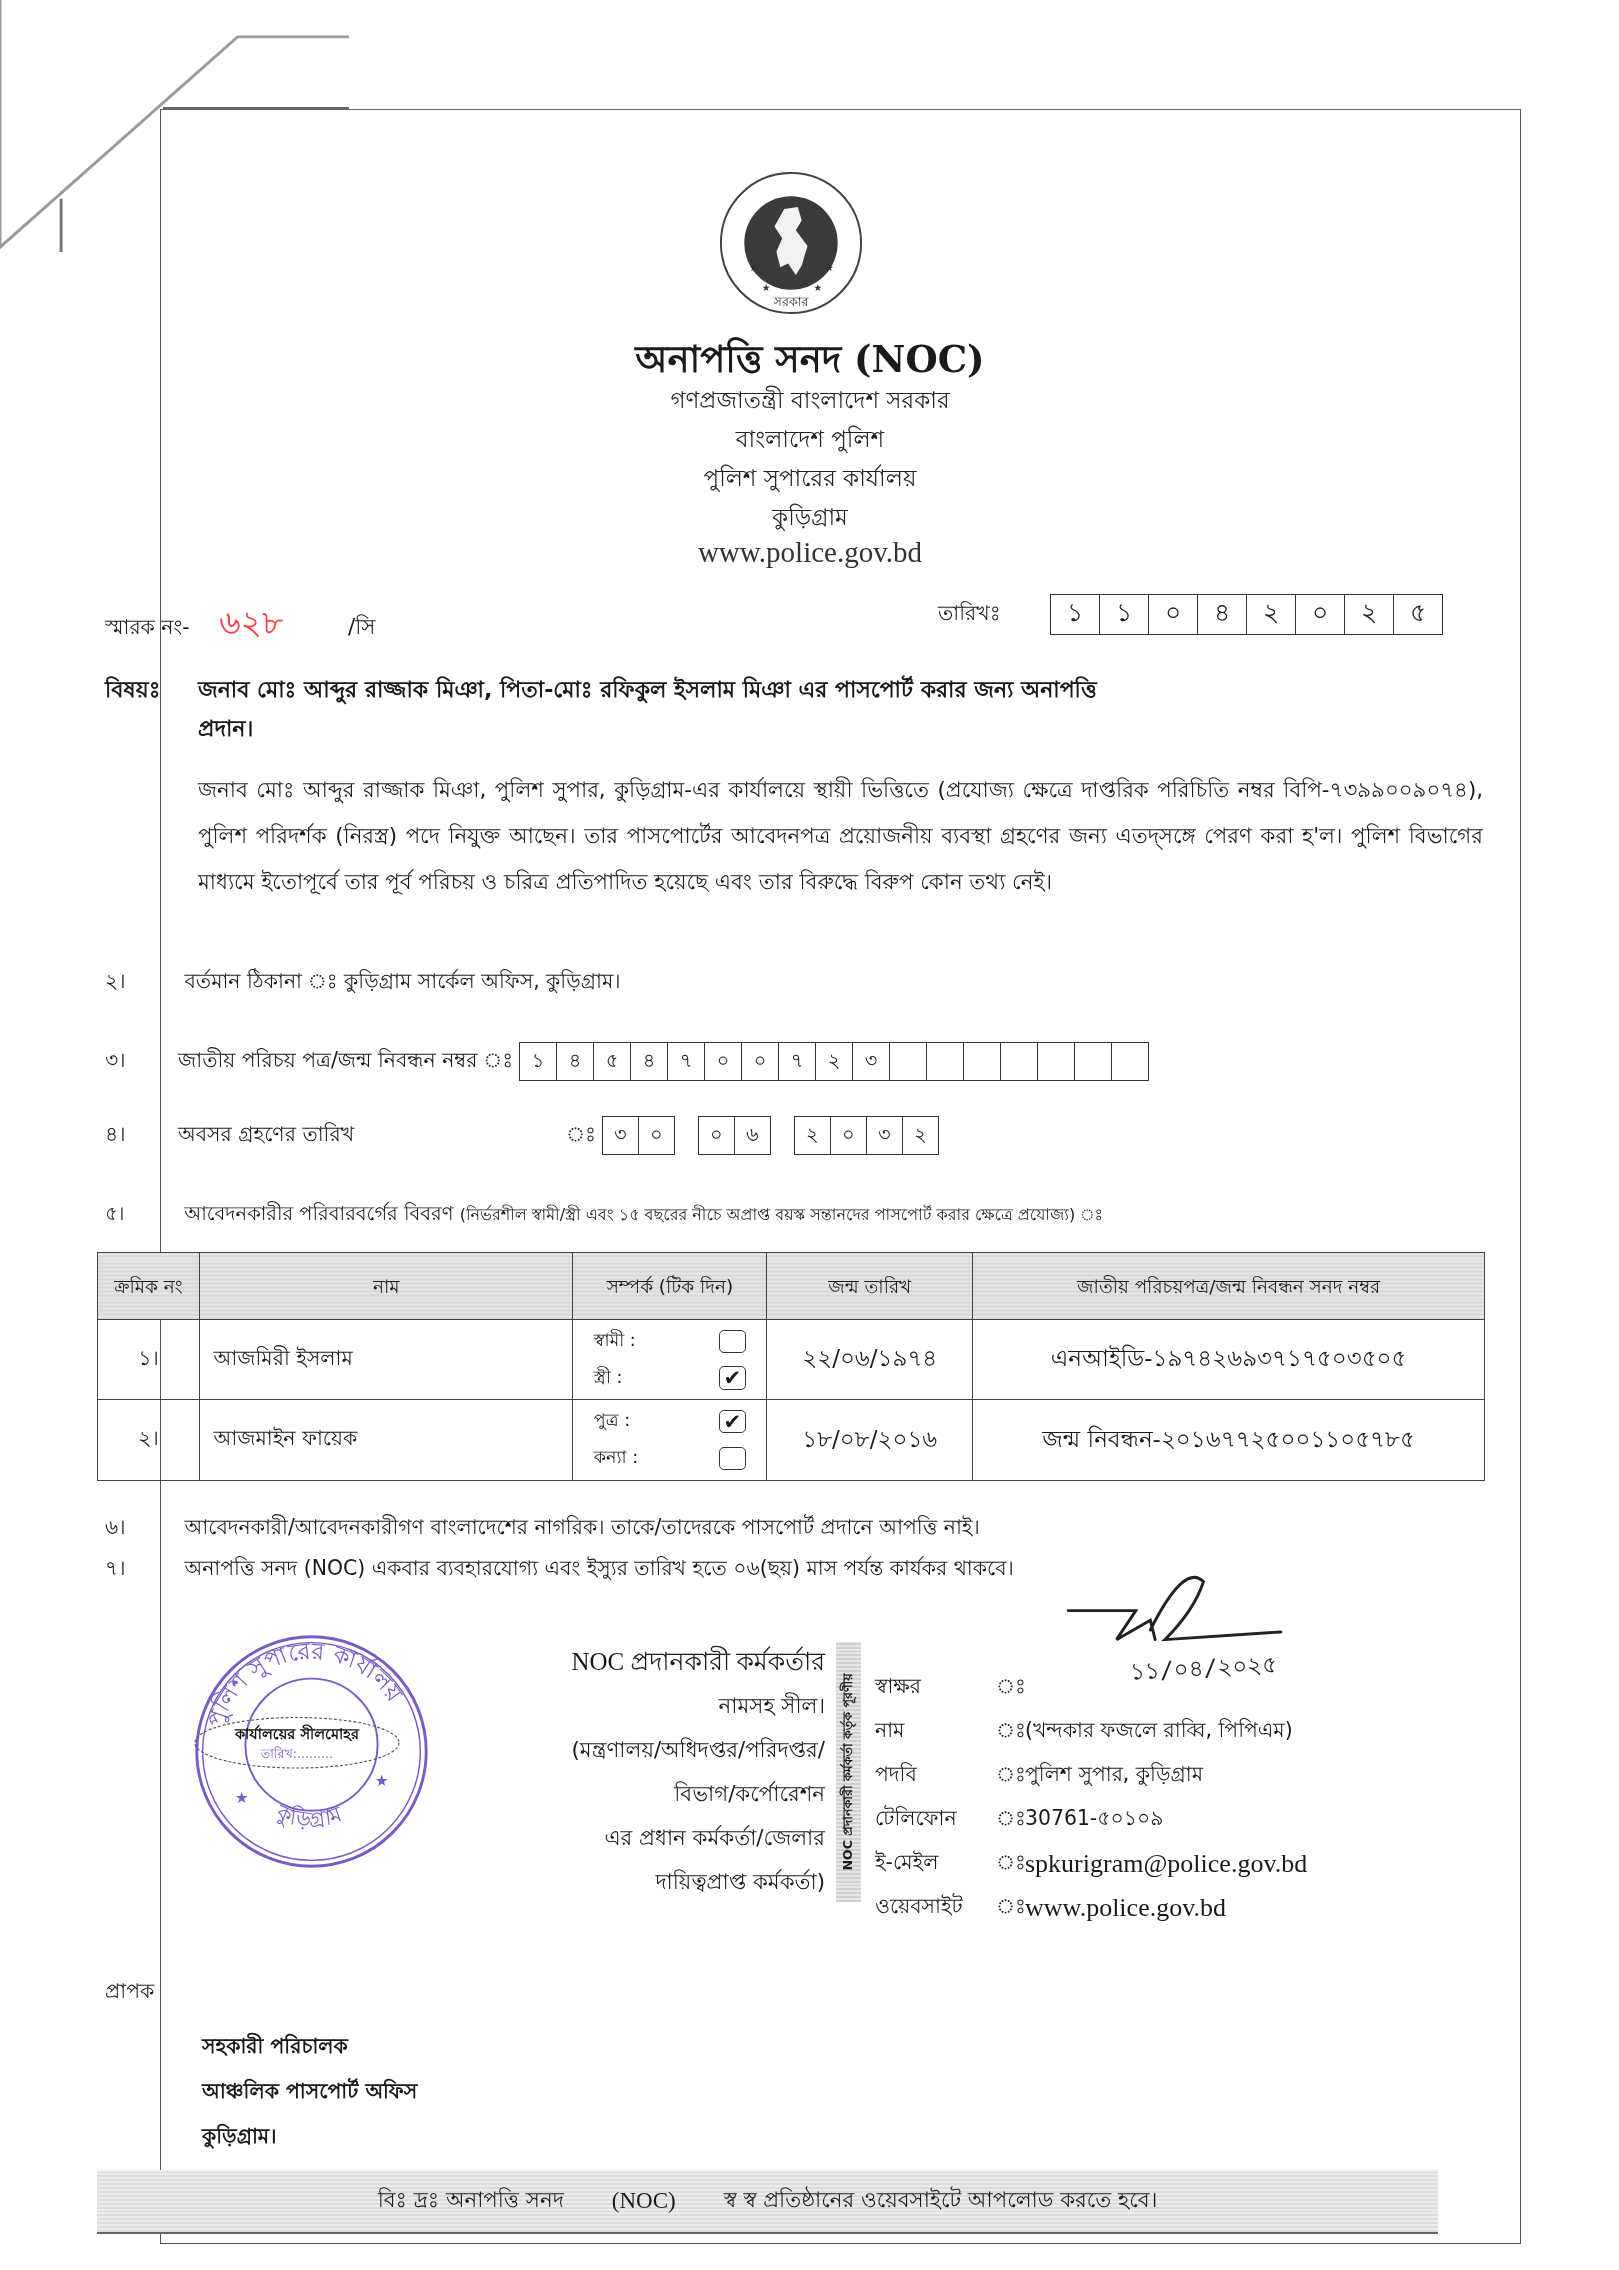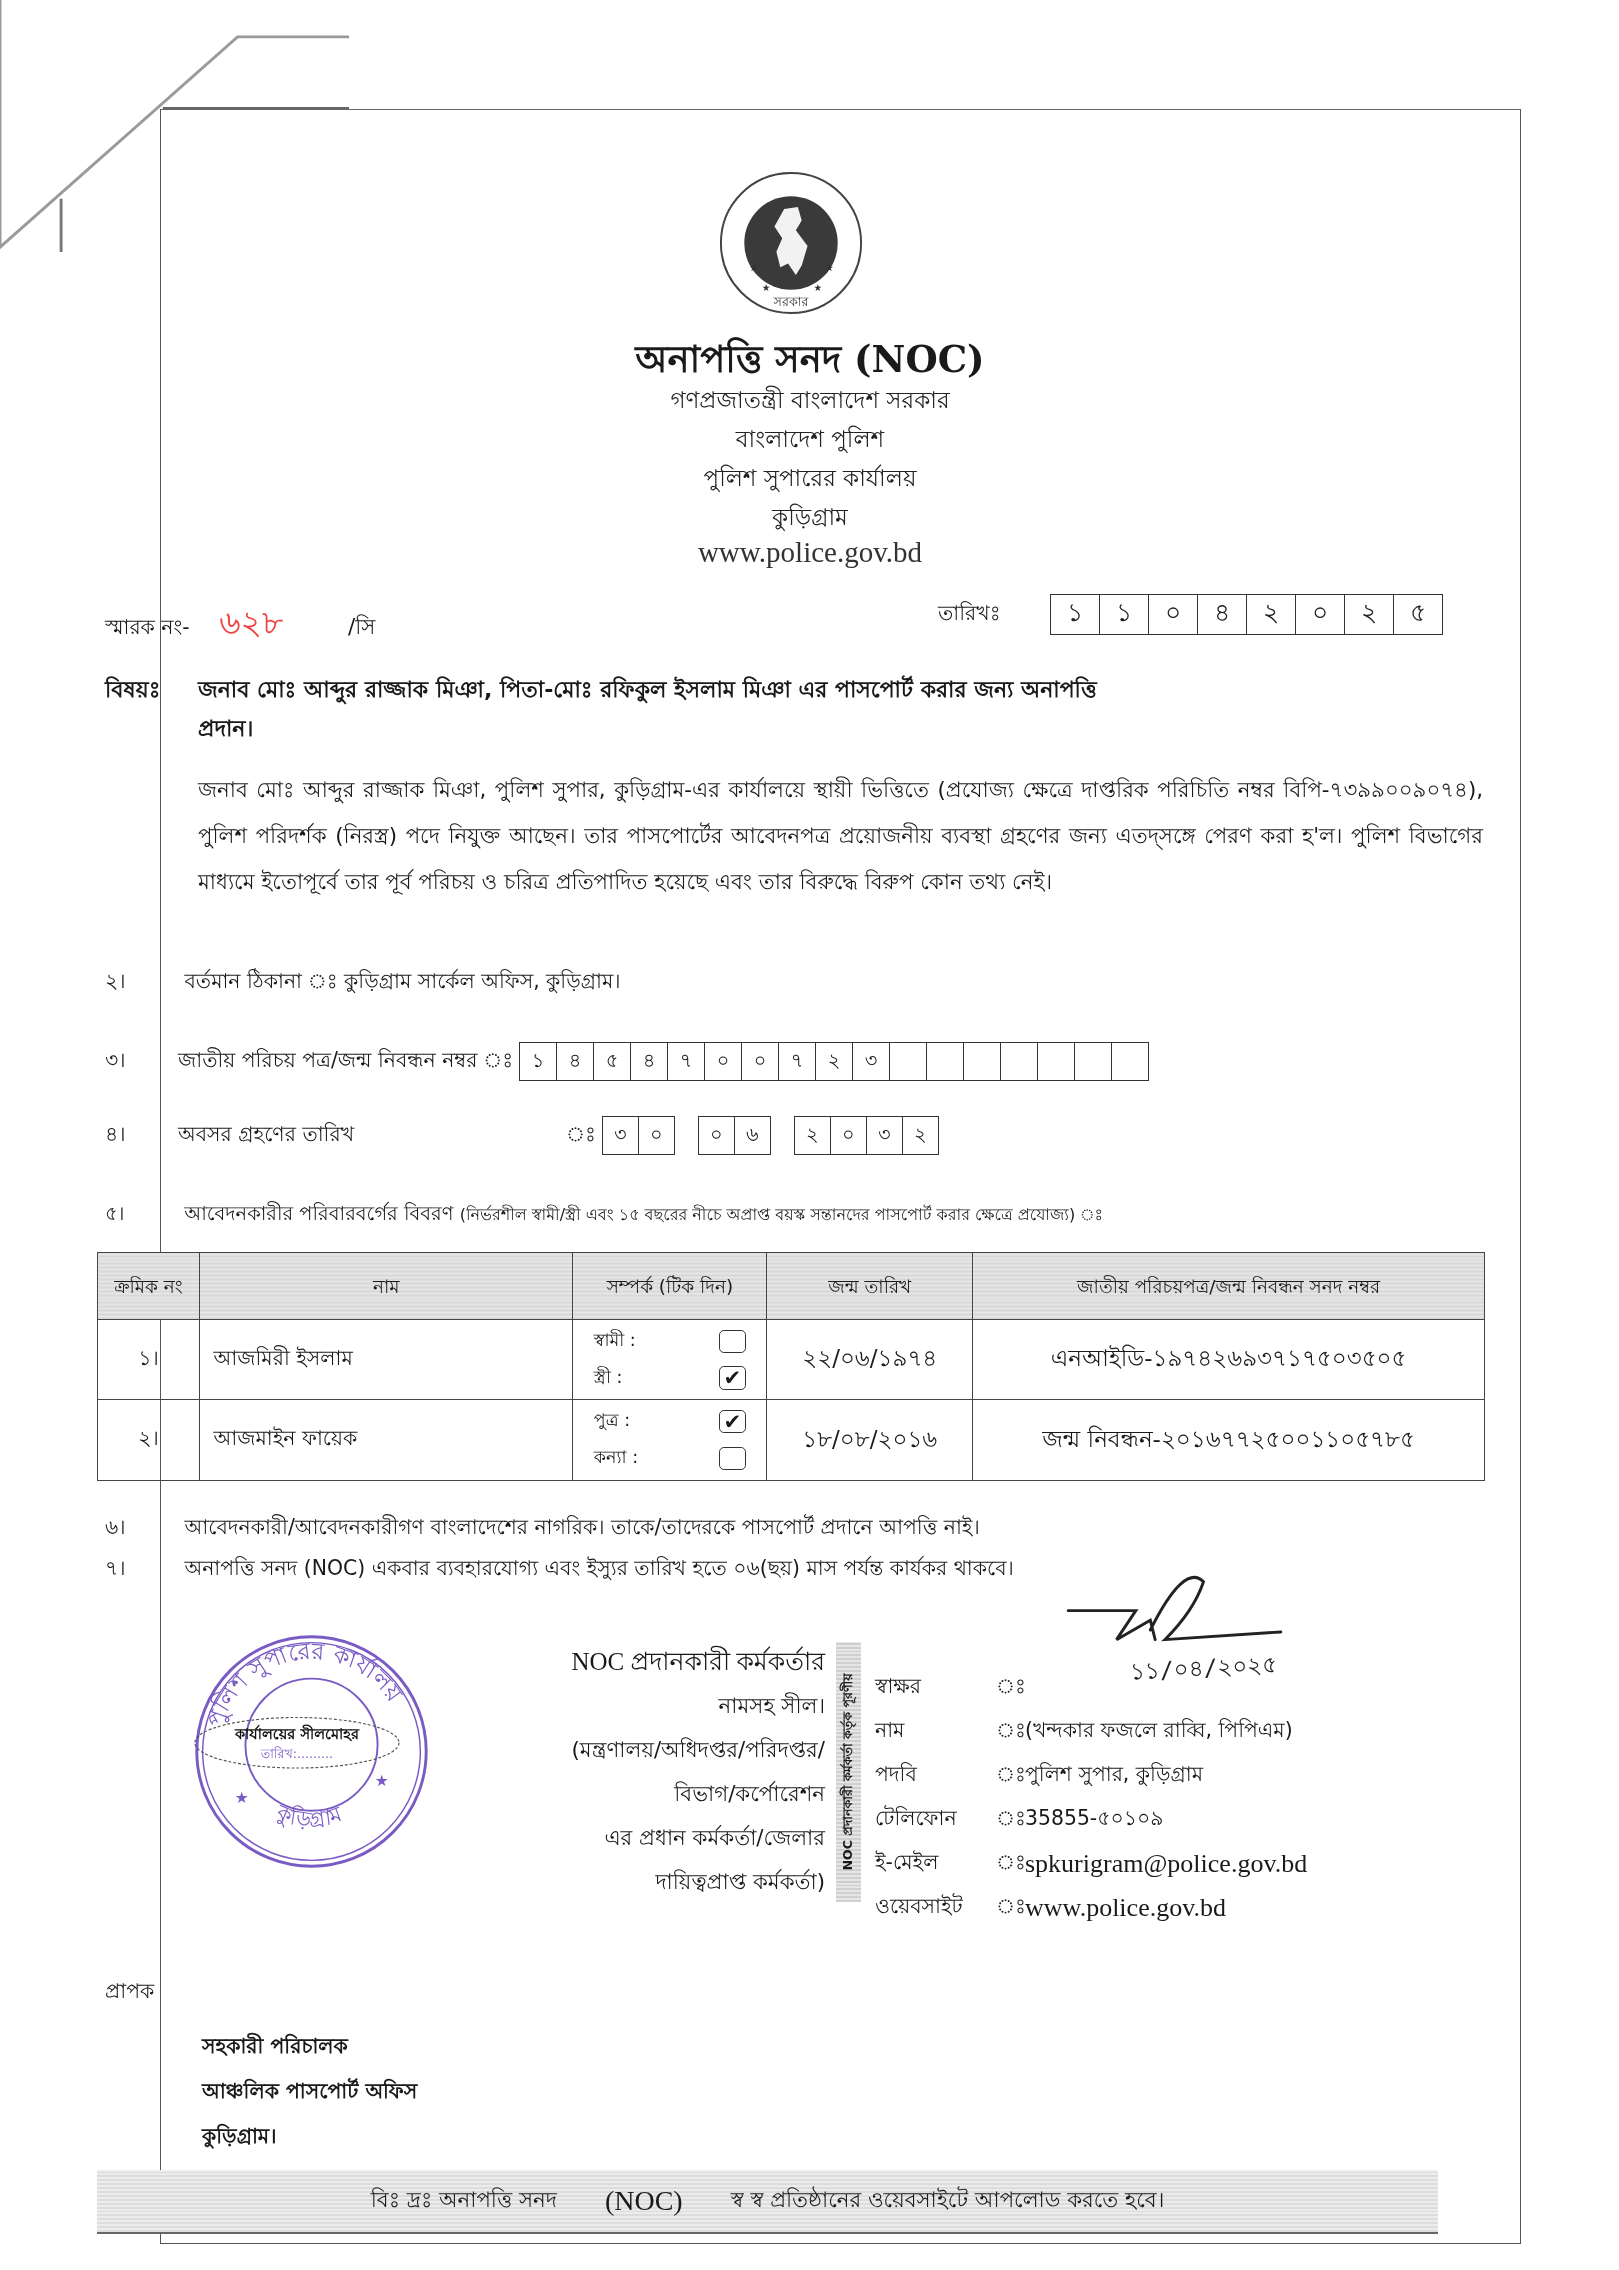--- a/index.html
+++ b/index.html
@@ -82,21 +82,21 @@
   .sig-row .v.serif { font-family:"Liberation Serif", serif; font-size:26px; }
   .signature { position:absolute; left:1058px; top:1572px; width:233px; height:87px; }
   .sig-date { position:absolute; left:1130px; top:1650px; font-family:"DejaVu Sans Mono", monospace; font-size:23px; color:#222; transform:rotate(-3deg); }
 
   .recv { position:absolute; left:105px; top:1976px; font-size:20.4px; }
   .recv-lines { position:absolute; left:202px; top:2024px; font-size:20.4px; font-weight:bold; line-height:45px; }
 
   .footer-band { position:absolute; left:97px; top:2170px; width:1341px; height:62px;
                  background:repeating-linear-gradient(0deg,#dcdcdc 0 1.9px,#ececec 1.9px 3.9px);
                  border-bottom:2.9px solid #666; display:flex; align-items:center; justify-content:center; font-size:21.3px; font-weight:normal;gap:48px; }
-  .footer-band .noc { font-family:"Liberation Serif", serif; font-size:28px; }
+  .footer-band .noc { font-family:"Liberation Serif", serif; font-size:23px; }
 </style>
 </head>
 <body>
 
 <svg class="fold" viewBox="0 0 360 260">
   <polyline points="0,0 0,255 245,38 400,38" fill="none" stroke="#9a9a9a" stroke-width="3"></polyline>
   <line x1="168" y1="112" x2="400" y2="112" stroke="#666" stroke-width="3"></line>
   <line x1="63" y1="205" x2="63" y2="260" stroke="#777" stroke-width="3"></line>
 </svg>
 
@@ -318,21 +318,21 @@
     <span class="v">(খন্দকার ফজলে রাব্বি, পিপিএম)</span>
   </div>
   <div class="sig-row">
     <span class="k">পদবি</span>
     <span class="c">ঃ</span>
     <span class="v">পুলিশ সুপার, কুড়িগ্রাম</span>
   </div>
   <div class="sig-row">
     <span class="k">টেলিফোন</span>
     <span class="c">ঃ</span>
-    <span class="v">35855-৫০১০৯</span>
+    <span class="v">30761-৫০১০৯</span>
   </div>
   <div class="sig-row">
     <span class="k">ই-মেইল</span>
     <span class="c">ঃ</span>
     <span class="v serif">spkurigram@police.gov.bd</span>
   </div>
   <div class="sig-row">
     <span class="k">ওয়েবসাইট</span>
     <span class="c">ঃ</span>
     <span class="v serif">www.police.gov.bd</span>

